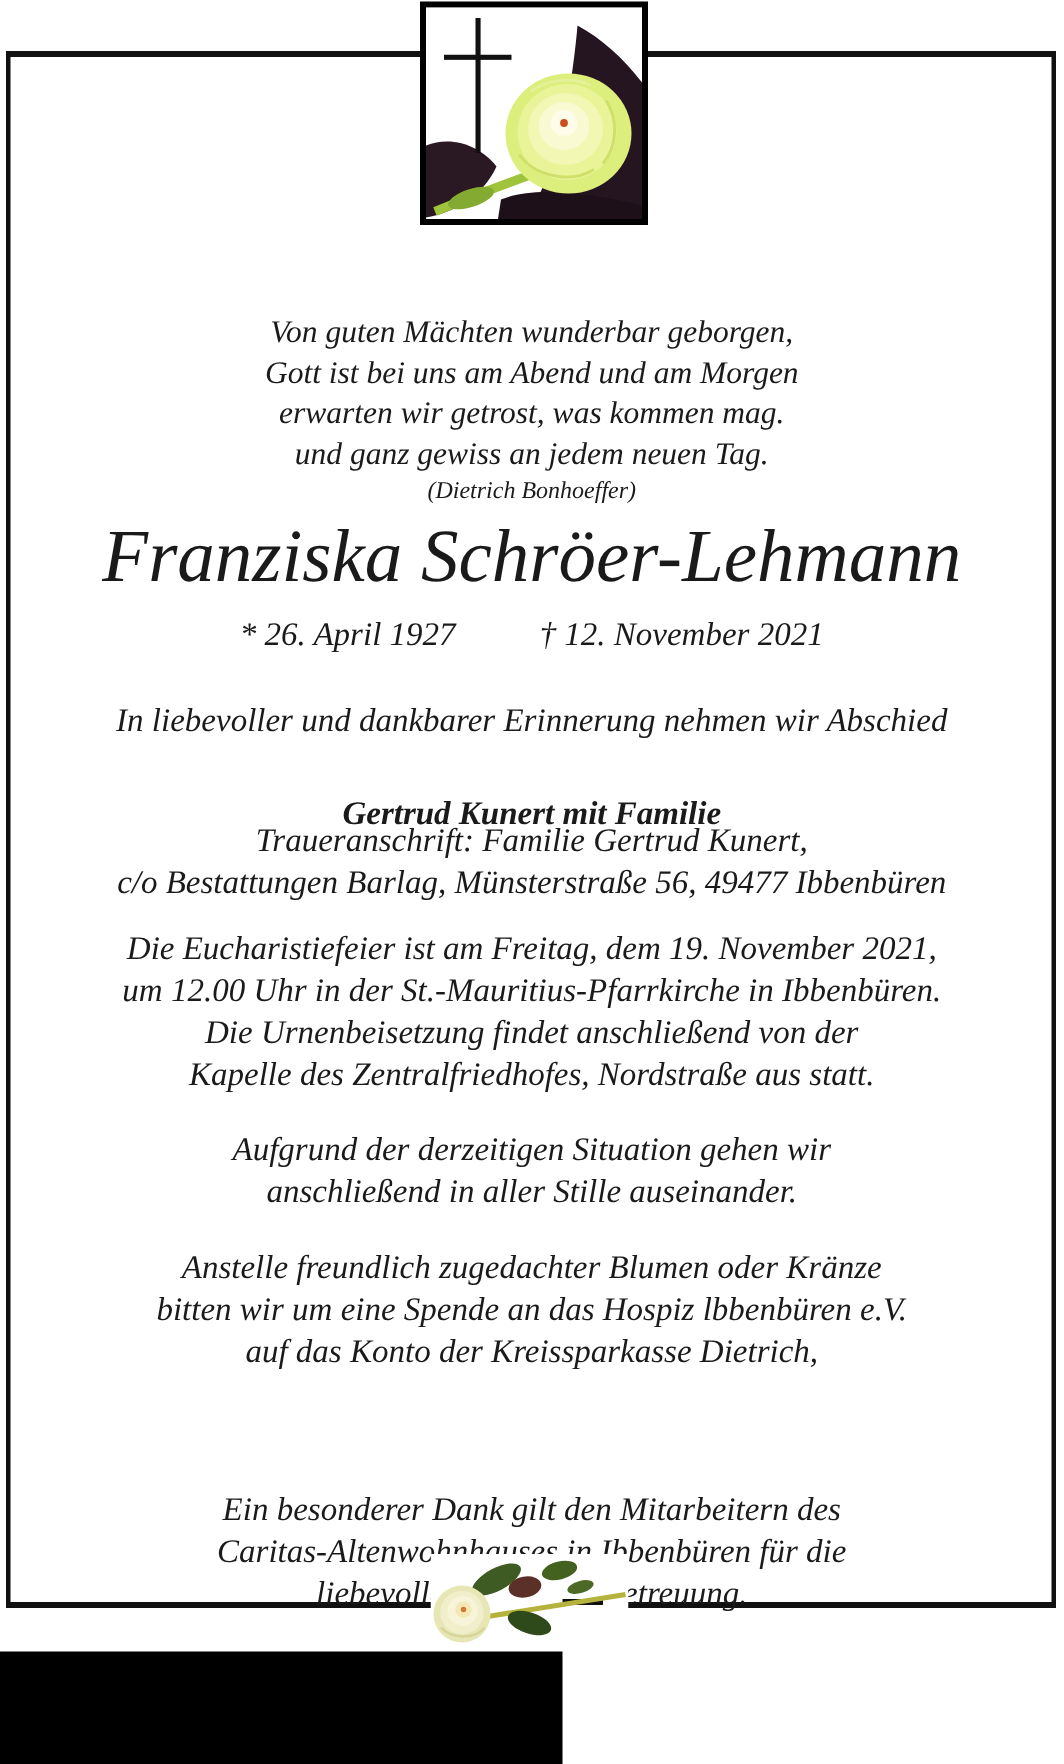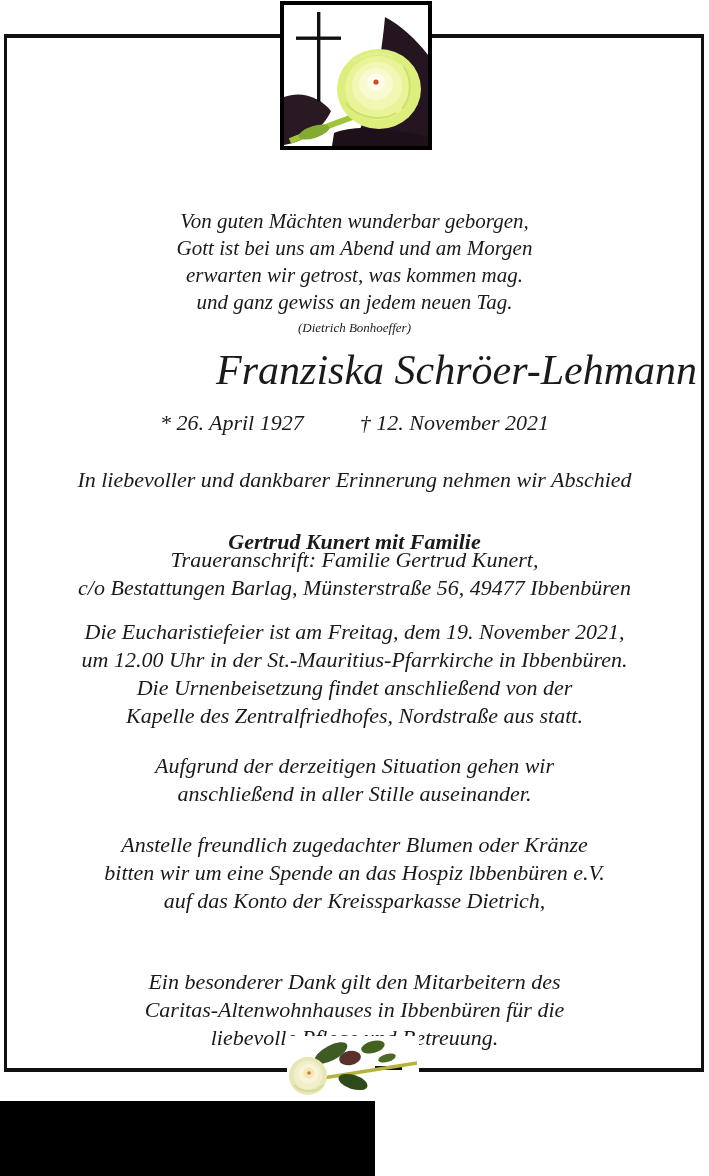--- a/index.html
+++ b/index.html
@@ -33,37 +33,36 @@
     position: absolute;
     left: 12px; right: 12px;
     text-align: center;
     font-style: italic;
     font-size: 22px;
     line-height: 28px;
     white-space: nowrap;
     margin-top: 42px;
   }
   .poem { top: 166px; font-size: 21px; line-height: 27px; }
-  .poem-attr { font-size: 13px; line-height: 24px; }
+  .poem-attr { font-size: 16px; line-height: 24px; }
   .name {
     top: 299px;
-    font-size: 42px;
+    font-size: 50px;
     line-height: 58px;
     letter-spacing: 0px;
-    text-align: right;
   }
   .dates { top: 367px; }
   .dates .sep { display: inline-block; width: 56px; }
   .intro { top: 424px; }
   .mourners { top: 486px; font-weight: bold; }
   .address { top: 504px; }
   .service { top: 576px; }
   .farewell { top: 710px; }
   .donation { top: 789px; }
-  .thanks { top: 926px; }
+  .thanks { top: 950px; }
   .rose-bottom {
     position: absolute;
     left: 287px; top: 1036px;
     width: 132px; height: 62px;
     z-index: 4;
   }
   .redaction {
     position: absolute;
     left: 0; top: 1101px;
     width: 375px; height: 75px;

